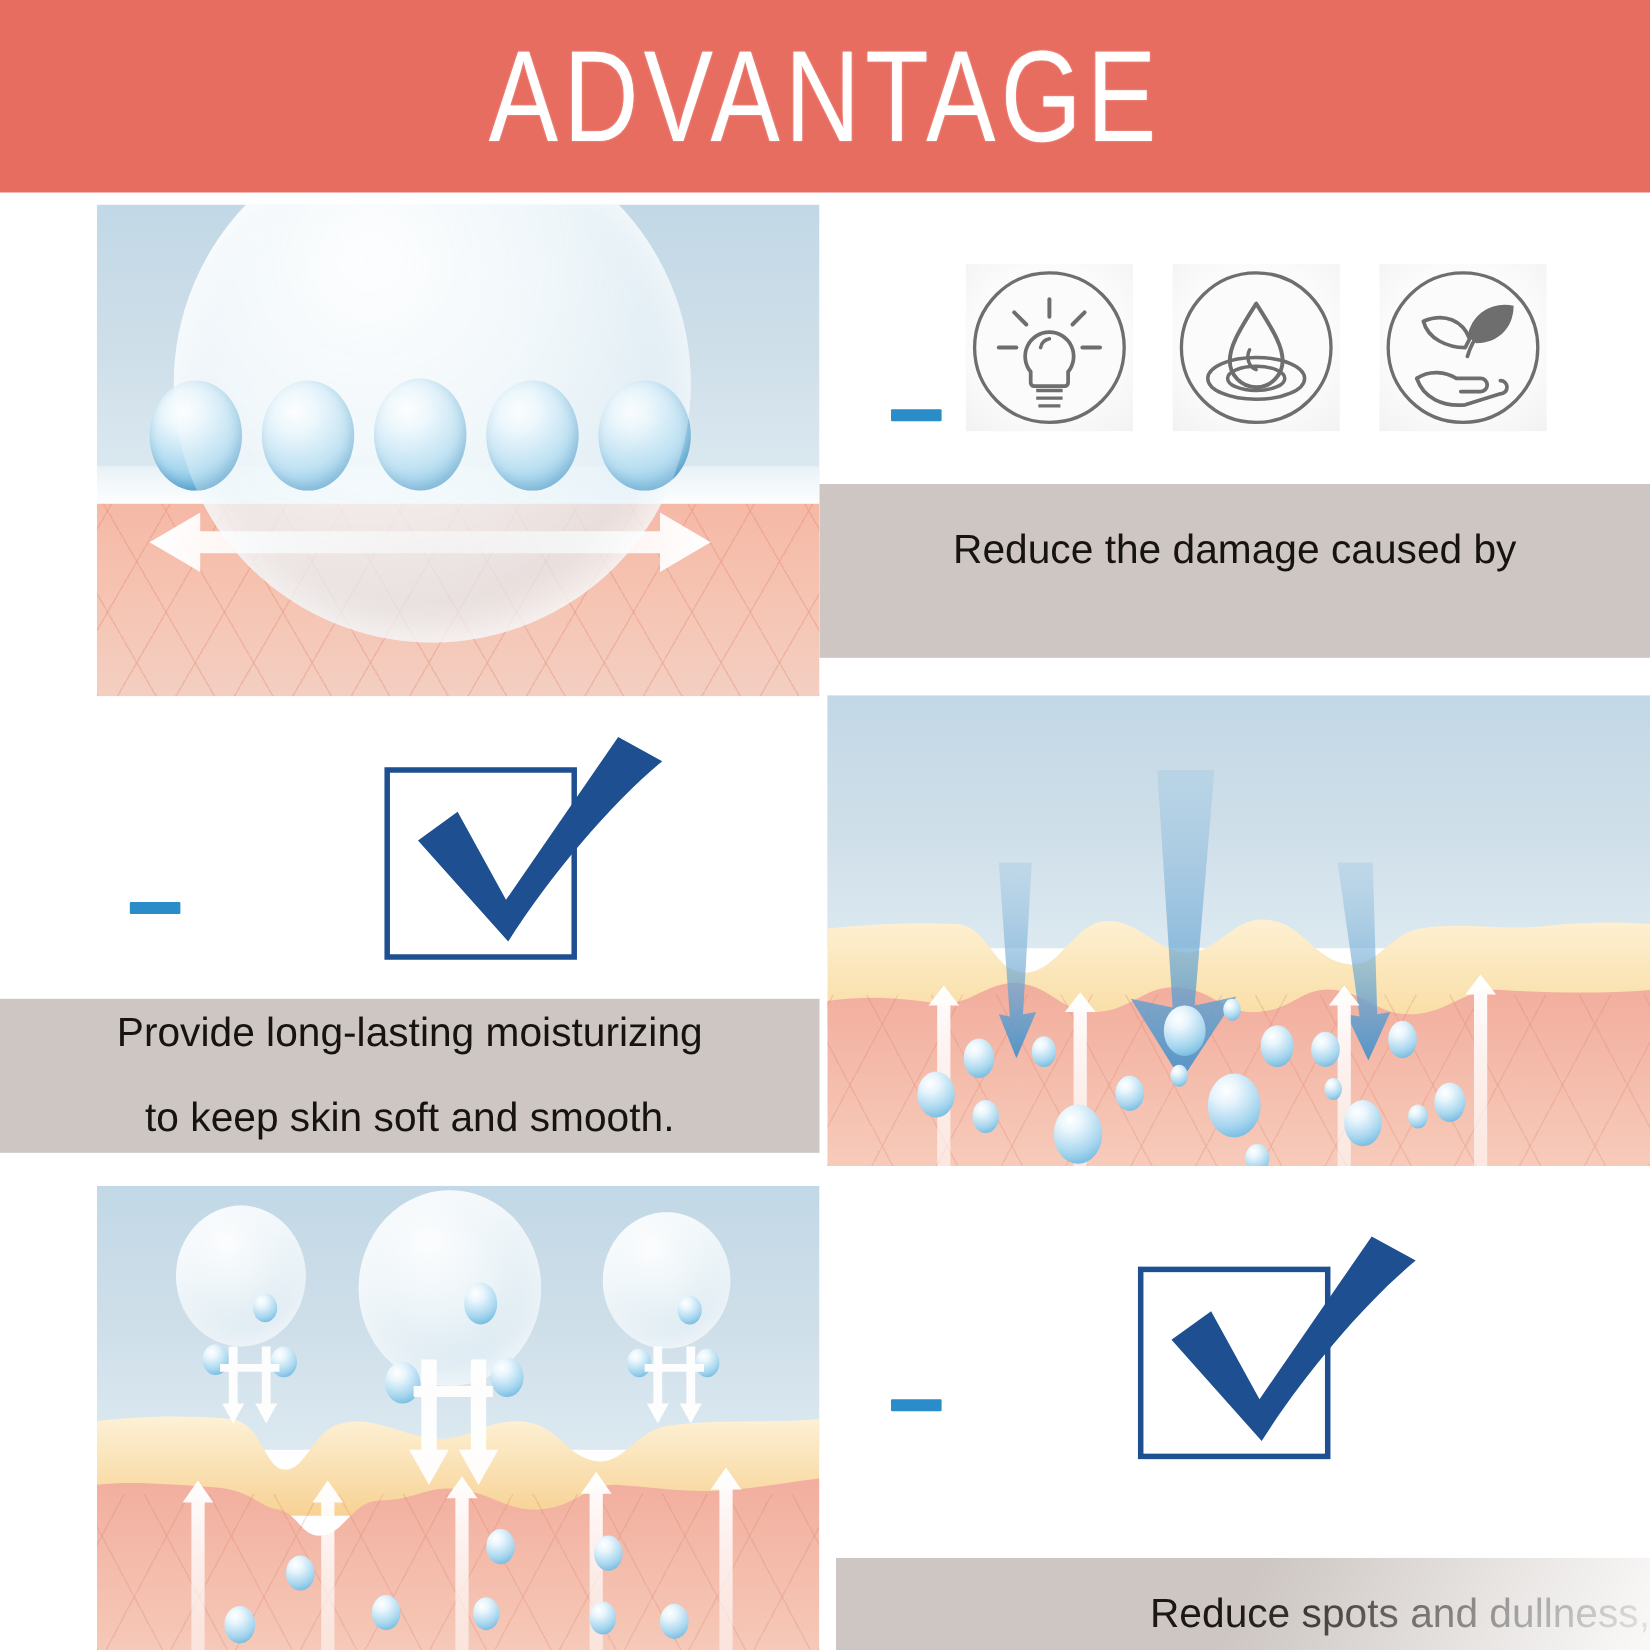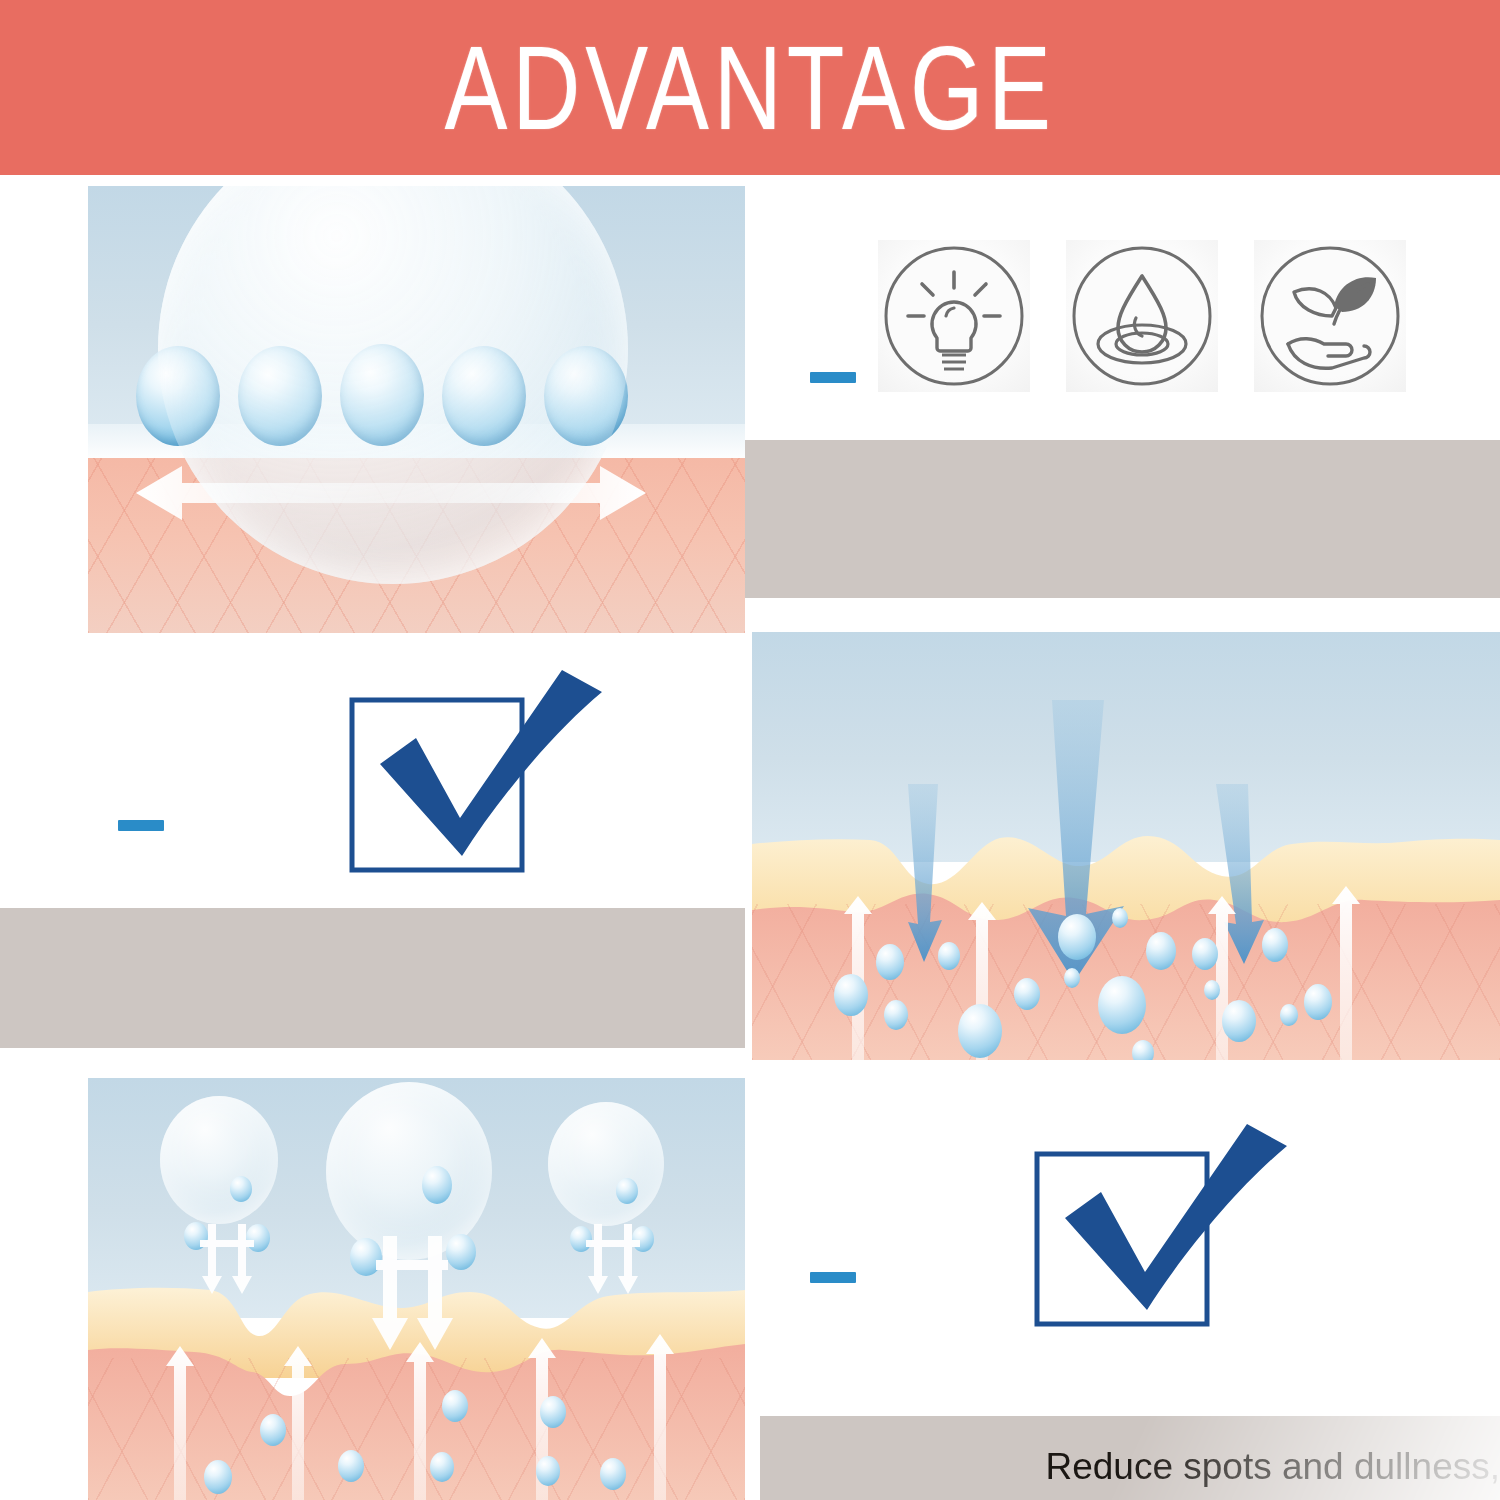--- a/index.html
+++ b/index.html
@@ -139,31 +139,34 @@
       <path d="M78 76 C62 76 44 68 40 52 C60 44 76 52 82 68 z" fill="none" stroke="#6e6e6e" stroke-width="3.4" stroke-linejoin="round"></path>
       <path d="M114 44 C98 52 86 64 80 84" fill="none" stroke="#6e6e6e" stroke-width="3.4" stroke-linecap="round"></path>
       <path d="M34 104 C46 96 60 98 70 104 l22 0 a6 6 0 0 1 0 12 l-18 0" fill="none" stroke="#6e6e6e" stroke-width="3.4" stroke-linecap="round" stroke-linejoin="round"></path>
       <path d="M34 104 C40 122 58 130 78 128 l32-10 a6 6 0 0 0 0-12" fill="none" stroke="#6e6e6e" stroke-width="3.4" stroke-linecap="round" stroke-linejoin="round"></path>
     </svg>
   </div>
 </div>
 <div class="dash" style="left:810px;top:372px;"></div>
 
 <div class="caption" style="left:745px;top:440px;width:755px;height:158px;">
+  <span class="l1">Reduce the damage caused by</span>
 </div>
 
 <div class="dash" style="left:118px;top:820px;"></div>
 <div class="checkbox" style="left:350px;top:668px;">
   <svg width="260" height="220" viewBox="0 0 260 220">
     <rect x="2" y="32" width="170" height="170" fill="#ffffff" stroke="#1d4f91" stroke-width="5"></rect>
     <path d="M30 96 L66 70 L110 150 L212 2 L252 24 C206 62 150 128 112 188 Z" fill="#1d4f91"></path>
   </svg>
 </div>
 
 <div class="caption" style="left:0px;top:908px;width:745px;height:140px;">
+  <span class="l1">Provide long-lasting moisturizing</span>
+  <span class="l2">to keep skin soft and smooth.</span>
 </div>
 
 <div class="panel" style="left:752px;top:632px;width:748px;height:428px;">
   <div class="sky" style="height:230px;"></div>
   <svg width="748" height="428" style="position:absolute;left:0;top:0;">
     <defs>
       <linearGradient id="epi" x1="0" y1="0" x2="0" y2="1">
         <stop offset="0" stop-color="#fdf0d2"></stop>
           <stop offset="55" stop-color="#f9dca2"></stop>
         <stop offset="1" stop-color="#f6cf91"></stop>

